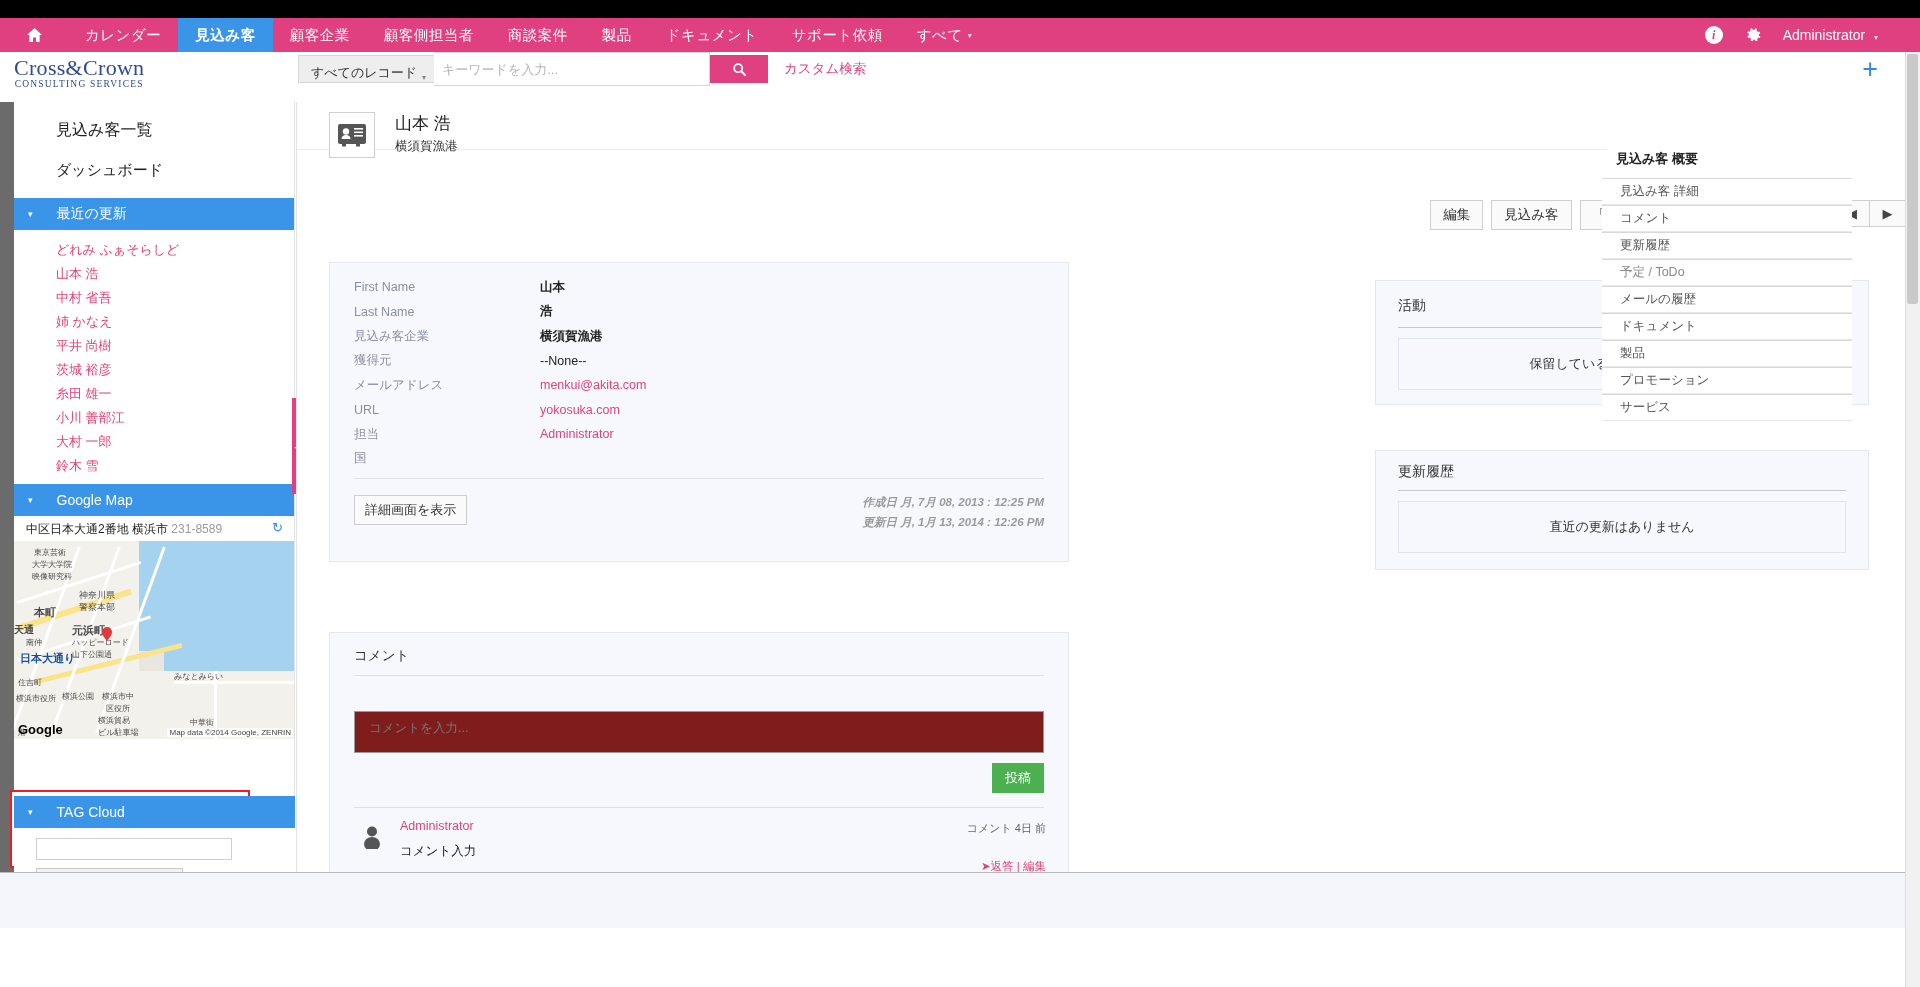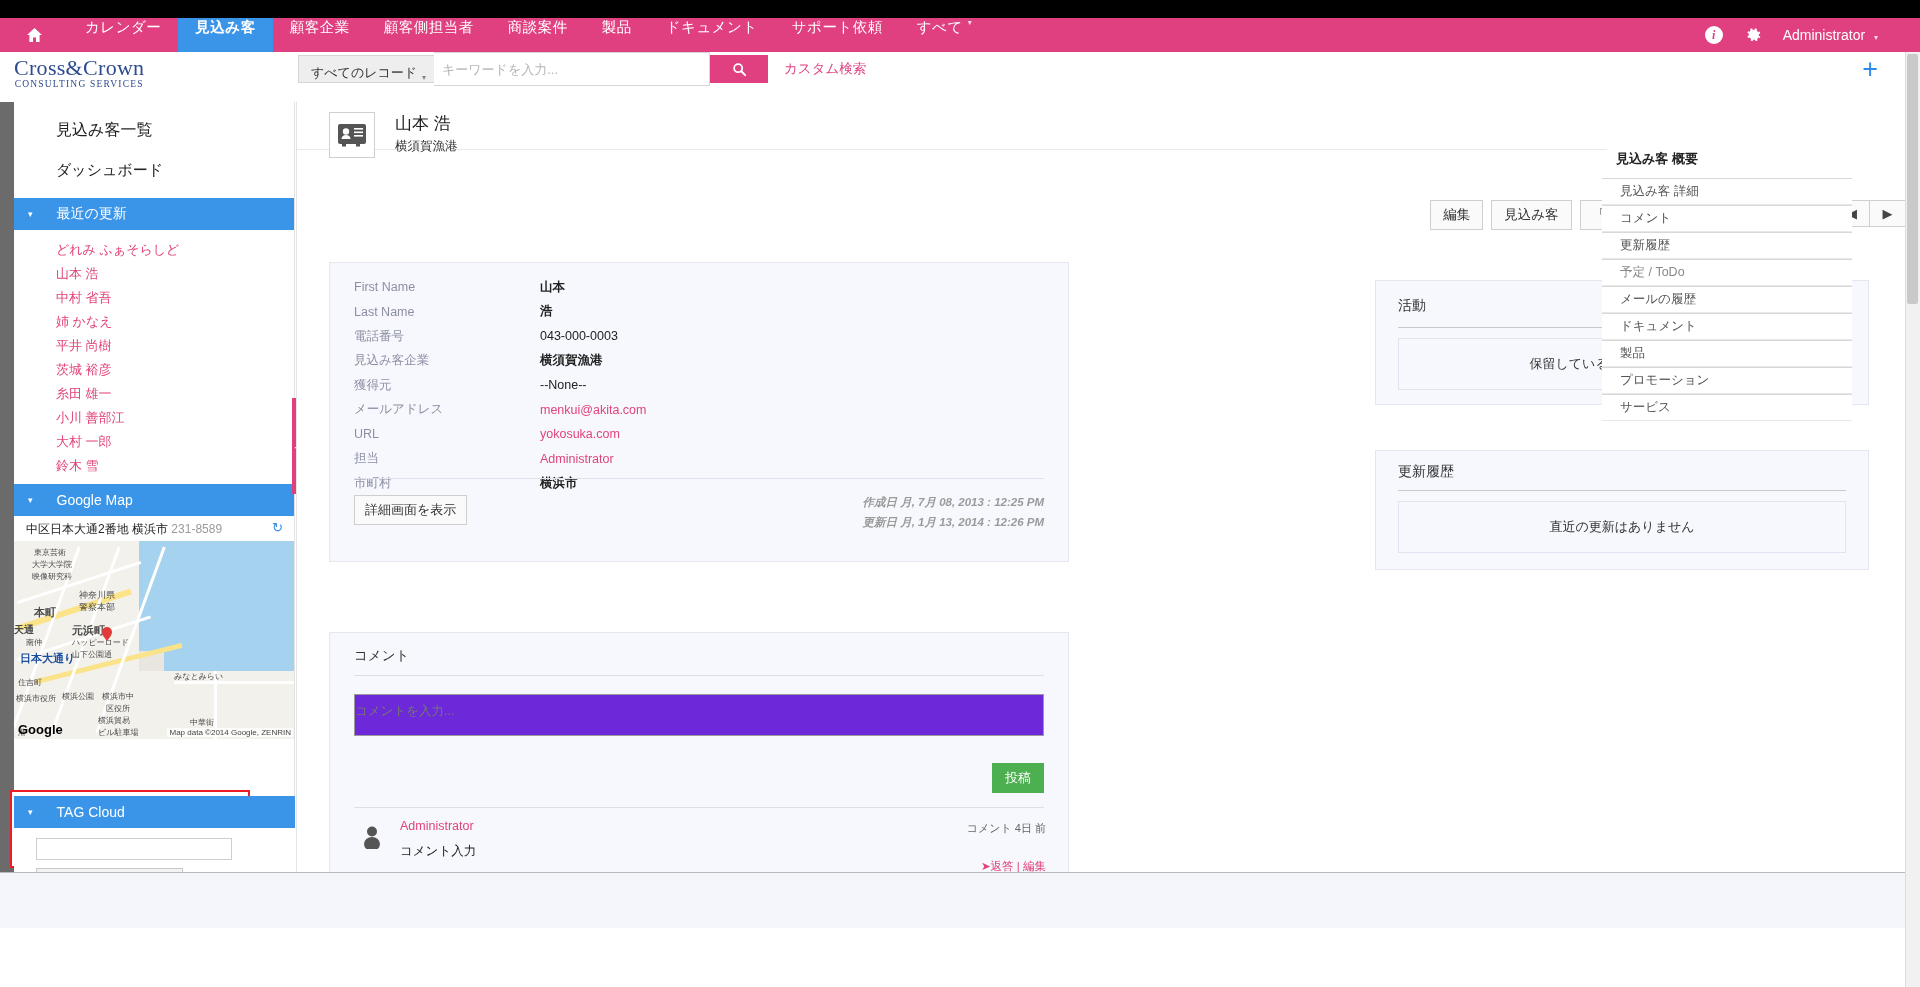--- a/index.html
+++ b/index.html
@@ -13,21 +13,21 @@
   #topbar {
     position: absolute; top: 18px; left: 0; width: 1920px; height: 34px;
     background: #e04080; display: flex; align-items: stretch;
   }
   #topstrip { position:absolute; top:0; left:0; width:1920px; height:18px; background:#000; }
   .nav-home {
     width: 68px; display: flex; align-items: center; justify-content: center;
     cursor: pointer;
   }
   .nav-item {
-    display: flex; align-items: flex-start; padding: 0 17px;
+    display: flex; align-items: center; padding: 0 17px;
     color: #ffffff; font-size: 14.5px; white-space: nowrap; cursor: pointer;
     letter-spacing: .5px;
   }
   .nav-item.active { background: #3a94e8; font-weight: bold; }
   .nav-caret { font-size: 8px; margin-left: 5px; opacity: .8; }
   .nav-right {
     margin-left: auto; display: flex; align-items: center; padding-right: 42px; gap: 20px;
   }
   .circle-i {
     width: 18px; height: 18px; border-radius: 50%; background: #ffffff; color: #e04080;
@@ -176,22 +176,22 @@
   .stamp {
     position: absolute; right: 24px; font-size: 11.5px; color: #9a9a9a; font-style: italic;
     font-weight: bold; white-space: nowrap;
   }
 
   
   #commentcard { position: absolute; left: 32px; top: 530px; width: 740px; height: 265px; }
   .card-head { font-size: 13.5px; color: #333; padding: 14px 0 10px 24px; }
   .card-rule { height: 1px; background: #dcdfe9; margin: 0 24px; }
   #comment-box {
-    margin: 18px 24px 0 24px; height: 42px; border: 1px solid #9a9a9a; background: #6d28d9;
-    font-size: 12.5px; color: #b5b5b5; padding: 8px 0; outline: none; width: 690px;
+    margin: 35px 24px 0 24px; height: 42px; border: 1px solid #9a9a9a; background: #7f1d1d;
+    font-size: 12.5px; color: #b5b5b5; padding: 8px 14px; outline: none; width: 690px;
     font-family: "Liberation Sans", sans-serif; resize: none;
   }
   #post-btn {
     position: absolute; right: 24px; top: 130px; background: #4caf50; border: none;
     color: #fff; font-size: 13px; padding: 6px 13px; cursor: pointer;
   }
   #comment-rule2 { position:absolute; left:24px; right:24px; top: 174px; height:1px; background:#dcdfe9;}
   #comment-item { position: absolute; left: 24px; top: 186px; width: 692px; }
   .avatar-ic { position:absolute; left:8px; top:6px; }
   .cmt-author { position:absolute; left:46px; top:0; font-size:12.5px; color:#e0437b; cursor:pointer;}
@@ -457,46 +457,38 @@
     <div id="field-rows">
         <div class="frow">
           <div class="flabel">First Name</div>
           <div class="fvalue bold">山本</div>
         </div>
         <div class="frow">
           <div class="flabel">Last Name</div>
           <div class="fvalue bold">浩</div>
         </div>
         <div class="frow">
-          <div class="flabel">電話番号</div>
-          <div class="fvalue">043-000-0003</div>
-        </div>
-        <div class="frow">
           <div class="flabel">見込み客企業</div>
           <div class="fvalue bold">横須賀漁港</div>
         </div>
         <div class="frow">
           <div class="flabel">獲得元</div>
           <div class="fvalue">--None--</div>
         </div>
         <div class="frow">
           <div class="flabel">メールアドレス</div>
           <div class="fvalue link">menkui@akita.com</div>
         </div>
         <div class="frow">
           <div class="flabel">URL</div>
           <div class="fvalue link">yokosuka.com</div>
         </div>
         <div class="frow">
           <div class="flabel">担当</div>
           <div class="fvalue link">Administrator</div>
-        </div>
-        <div class="frow">
-          <div class="flabel">市町村</div>
-          <div class="fvalue bold">横浜市</div>
         </div>
         <div class="frow">
           <div class="flabel">国</div>
           <div class="fvalue"></div>
         </div>
       </div>
     <div id="detail-sep"></div>
     <button id="detail-btn">詳細画面を表示</button>
     <div class="stamp" style="top:232px;">作成日 月, 7月 08, 2013 : 12:25 PM</div>
     <div class="stamp" style="top:252px;">更新日 月, 1月 13, 2014 : 12:26 PM</div>

